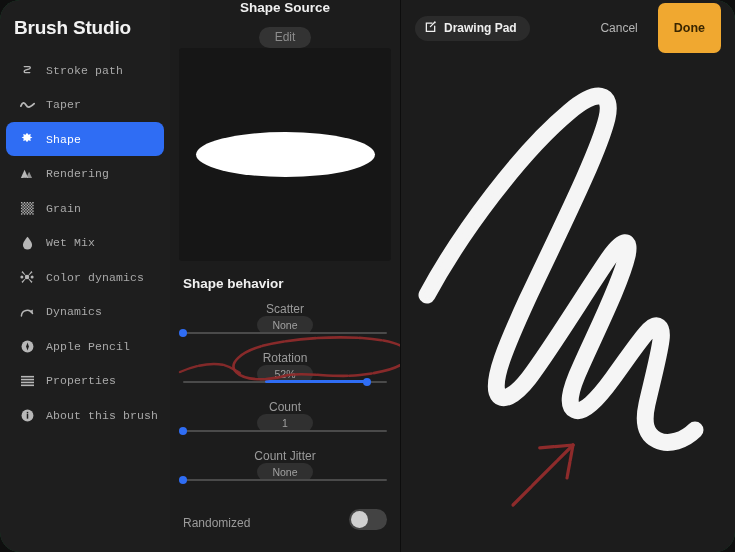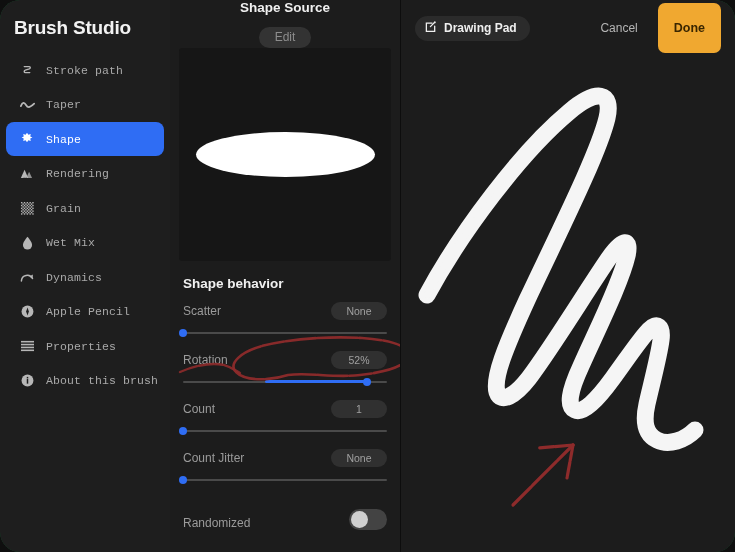--- a/index.html
+++ b/index.html
@@ -127,20 +127,21 @@
     padding: 14px 0 0 13px;
   }
   .slider-row {
     padding: 11px 13px 0 13px;
     position: relative;
   }
   .slider-head {
     display: flex;
     align-items: center;
     height: 18px;
+    flex-direction: column;
   }
   .slider-label {
     color: #9b9b9b;
     font-size: 12px;
     flex: 1;
   }
   .value-pill {
     background: #303030;
     color: #a0a0a0;
     font-size: 10.5px;
@@ -382,20 +383,36 @@
 
       <div class="nav-item">
         <span class="nav-icon">
           <svg width="11" height="14" viewBox="0 0 12 15">
               <path d="M6 .8C6 .8 1 6.4 1 9.6a5 5 0 0010 0C11 6.4 6 .8 6 .8z" fill="currentColor"></path>
             </svg>
         </span>
         <span class="nav-label">Wet Mix</span>
       </div>
 
+      <div class="nav-item">
+        <span class="nav-icon">
+          <svg width="14" height="14" viewBox="0 0 14 14">
+            <g fill="currentColor">
+              <path d="M7 7L1.5 2.2 2.6 1 7 7z"></path>
+                <path d="M7 7l5.5-4.8L11.4 1 7 7z"></path>
+              <path d="M7 7L1.5 11.8 2.6 13 7 7z"></path>
+                <path d="M7 7l5.5 4.8L11.4 13 7 7z"></path>
+              <circle cx="7" cy="7" r="2.2"></circle>
+              <circle cx="1.9" cy="6.9" r="1.5"></circle>
+                <circle cx="12.1" cy="6.9" r="1.5"></circle>
+            </g>
+          </svg>
+        </span>
+        <span class="nav-label">Color dynamics</span>
+      </div>
 
       <div class="nav-item">
         <span class="nav-icon">
           <svg width="14" height="12" viewBox="0 0 15 12">
               <path d="M1.5 10.2A6.3 6.3 0 0113.4 7.6" fill="none" stroke="currentColor" stroke-width="1.6" stroke-linecap="round"></path>
               <path d="M13.8 3.2l-.3 4.8-3.6-2.6z" fill="currentColor"></path>
             </svg>
         </span>
         <span class="nav-label">Dynamics</span>
       </div>

